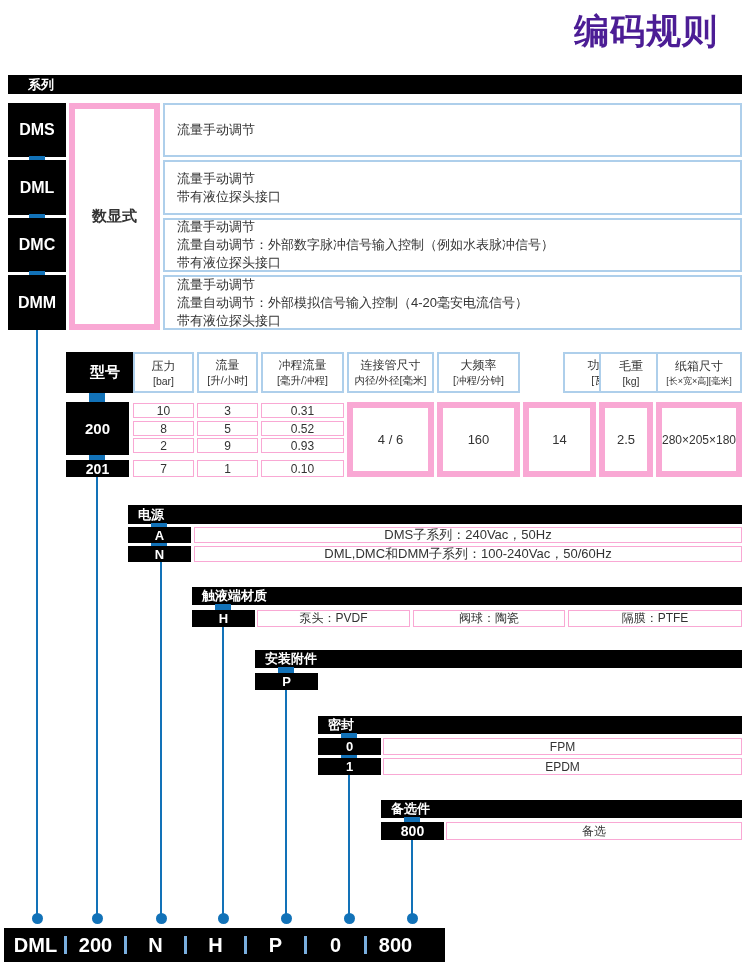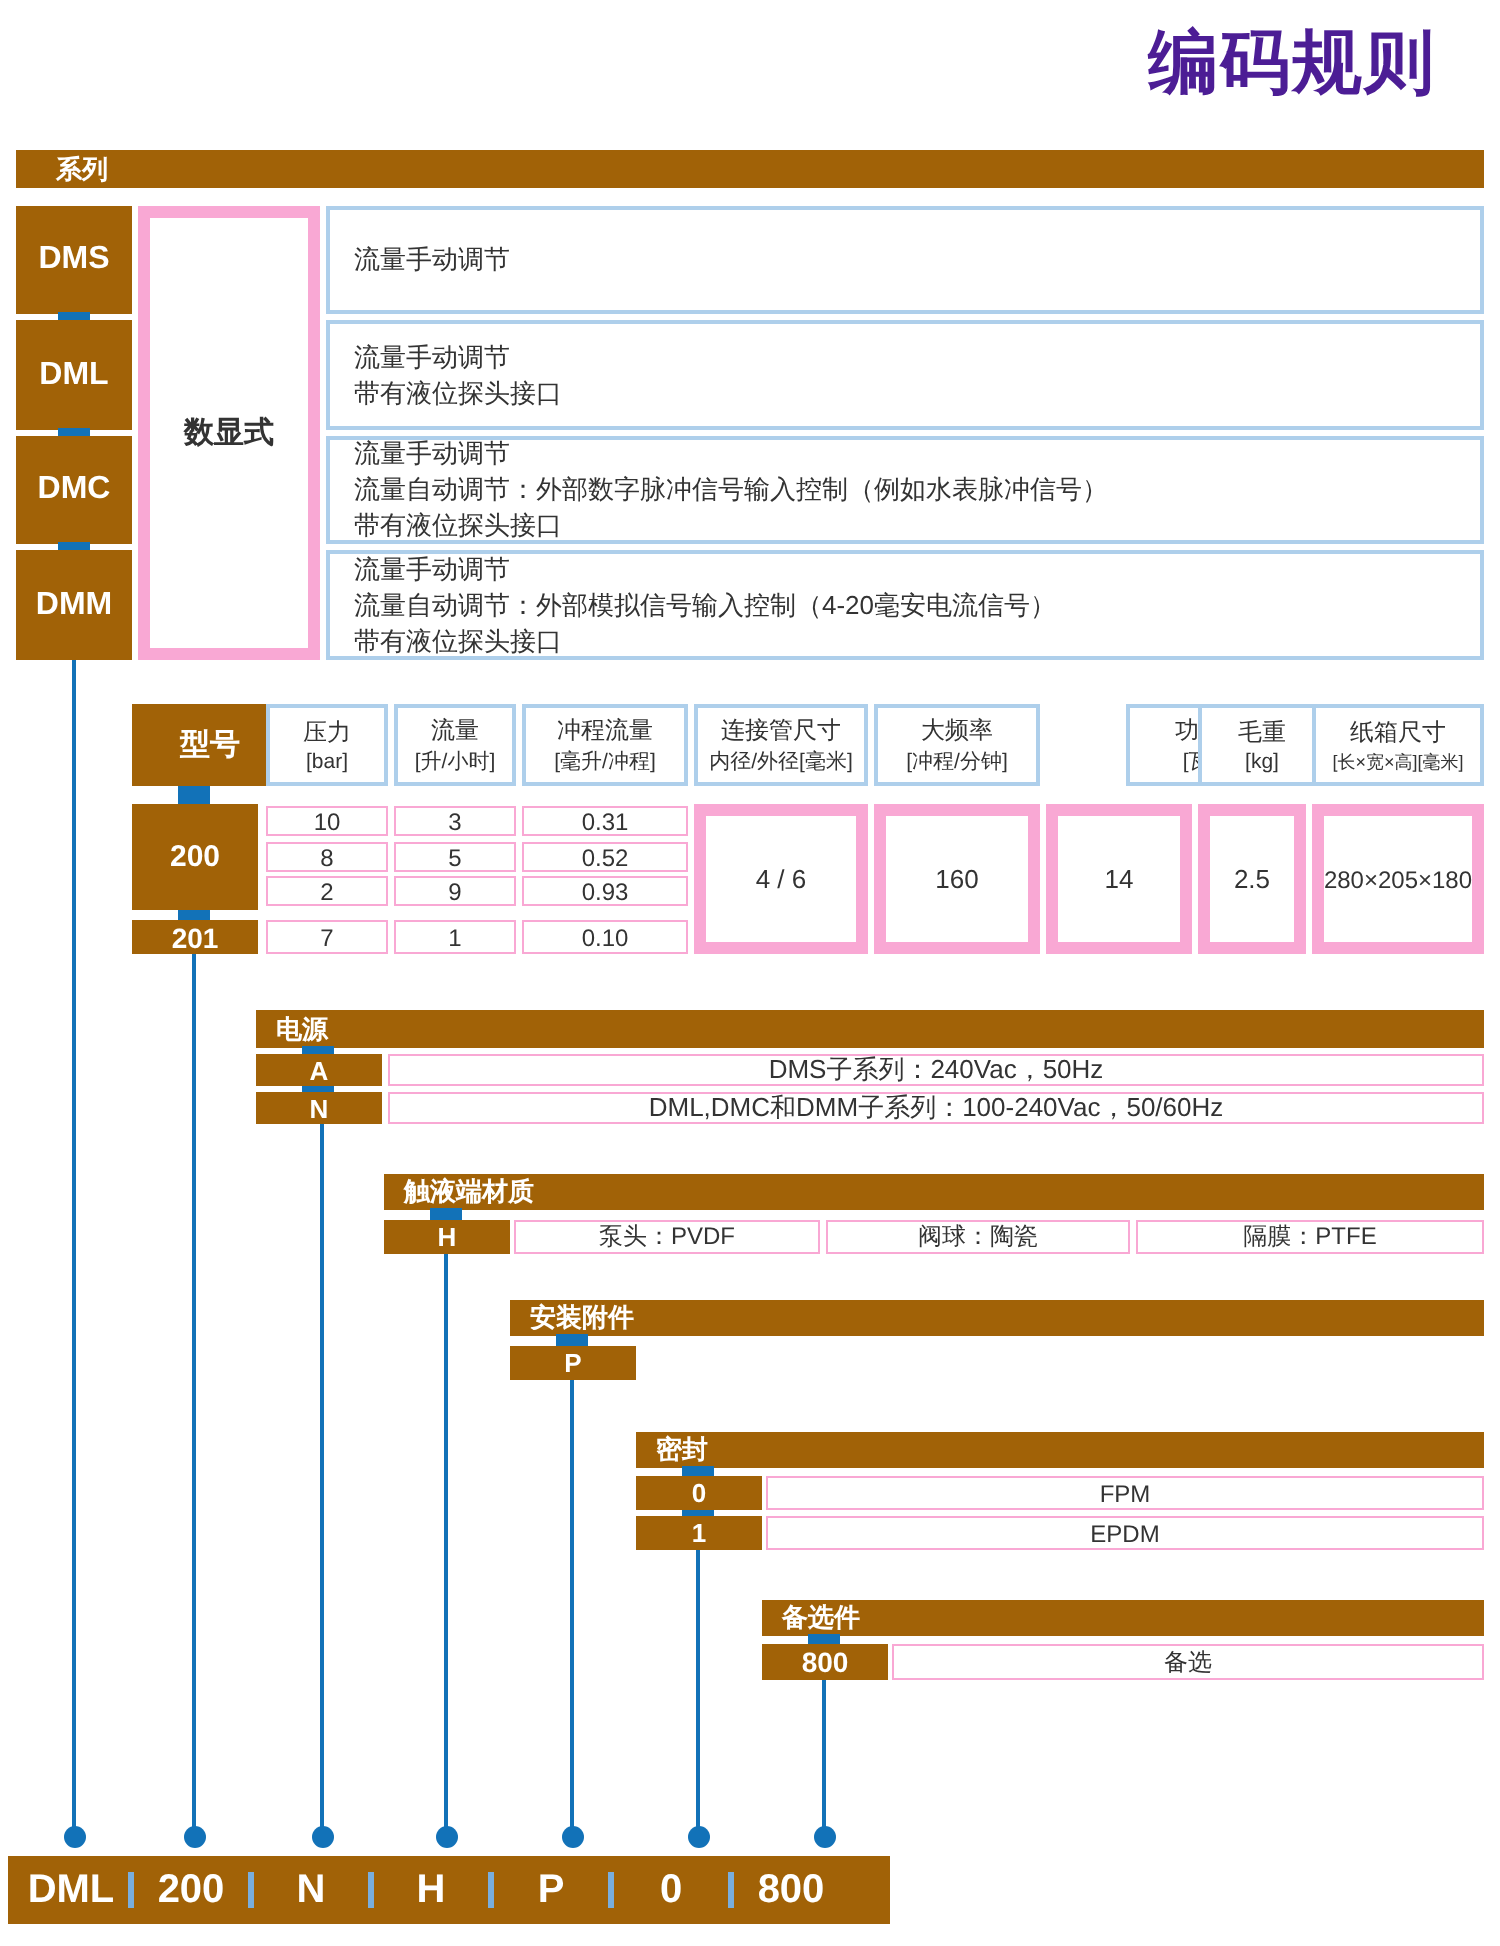--- a/index.html
+++ b/index.html
@@ -1,21 +1,21 @@
 <!DOCTYPE html>
 <html><head>
 <meta charset="utf-8">
 <style>
   html,body{margin:0;padding:0;background:#fff;}
   #page{
     position:relative;width:750px;height:973px;background:#fff;overflow:hidden;
     font-family:"Liberation Sans","DejaVu Sans",sans-serif;color:#333;
   }
   .abs{position:absolute;box-sizing:border-box;}
-  .blue{background:#a16207;color:#fff;}
+  .blue{background:#000000;color:#fff;}
   .codebox{display:flex;align-items:center;justify-content:center;font-weight:bold;}
   .hdrbar{display:flex;align-items:center;font-weight:bold;font-size:13px;padding-left:10px;}
   .valbox{border:6px solid #f9a8d4;background:#fff;display:flex;align-items:center;justify-content:center;font-size:13px;}
   .valbox.thin{border-width:1px;font-size:12px;}
   .descbox{border:2px solid #aecfeb;background:#fff;display:flex;flex-direction:column;justify-content:center;padding-left:12px;font-size:13px;line-height:18px;}
   .th{border:2px solid #aecfeb;background:#fff;display:flex;flex-direction:column;align-items:center;justify-content:center;text-align:center;}
   .th .l1{font-size:12px;}
   .th .l2{font-size:10.5px;}
   .th .l2.small{font-size:9px;}
   .vline{width:2px;background:#1272b8;}

